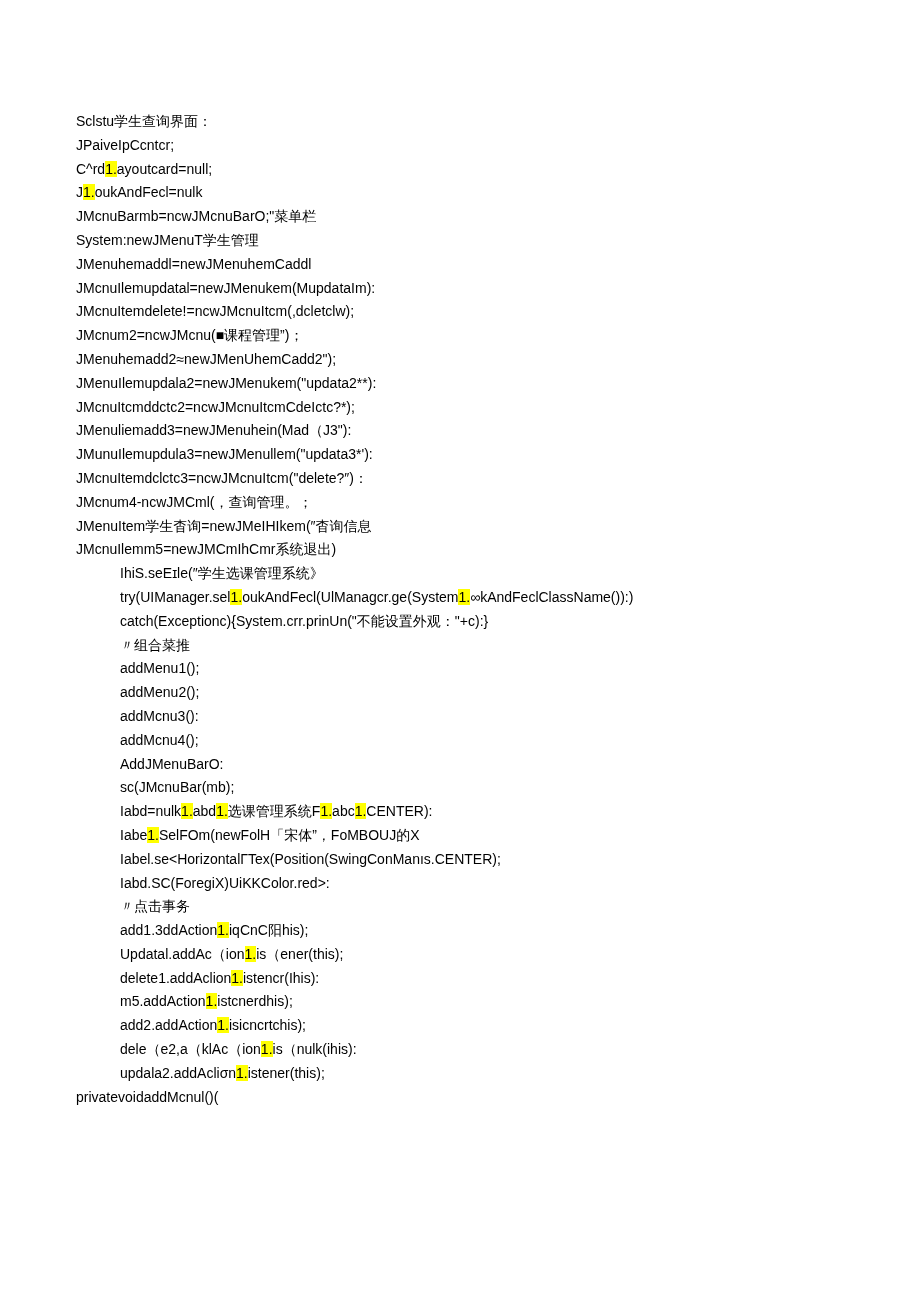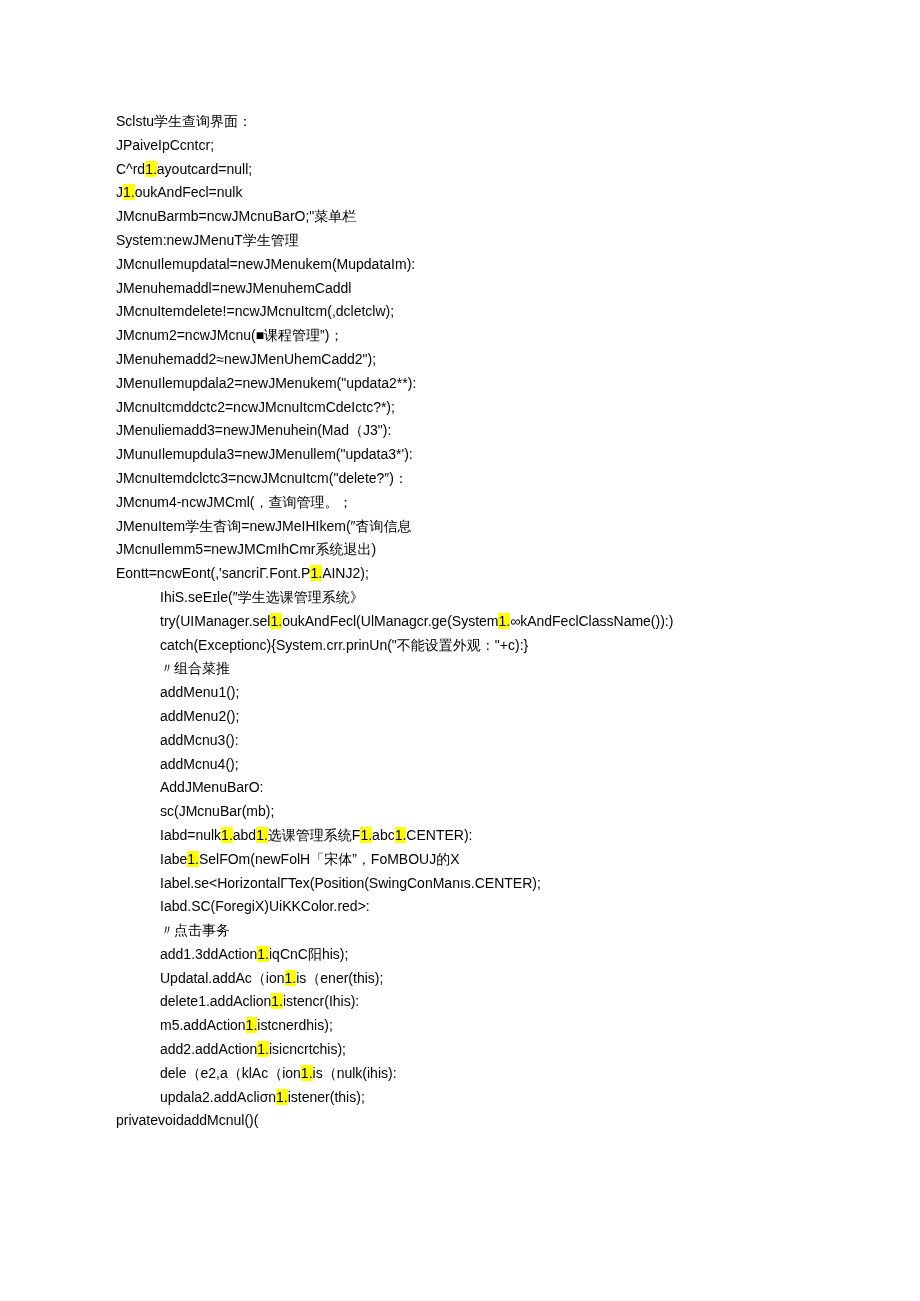--- a/index.html
+++ b/index.html
@@ -7,21 +7,21 @@
     padding: 0;
     background: #ffffff;
     font-family: Arial, "Microsoft YaHei", sans-serif;
     font-size: 14px;
     color: #000000;
     line-height: 1.7;
   }
   .page {
     width: 920px;
     min-height: 1301px;
-    padding: 110px 0 40px 116px;
+    padding: 110px 0 40px 76px;
     box-sizing: border-box;
   }
   .code-line {
     white-space: pre-wrap;
     word-break: break-all;
   }
   .indent1 {
     padding-left: 44px;
   }
   .hl {
@@ -31,34 +31,33 @@
 </head>
 <body>
 
 <div class="page" id="page-root">
     <div class="code-line"><span>Sclstu学生查询界面：</span></div>
     <div class="code-line"><span>JPaiveIpCcntcr;</span></div>
     <div class="code-line"><span>C^rd</span><span class="hl">1.</span><span>ayoutcard=null;</span></div>
     <div class="code-line"><span>J</span><span class="hl">1.</span><span>oukAndFecl=nulk</span></div>
     <div class="code-line"><span>JMcnuBarmb=ncwJMcnuBarO;"菜单栏</span></div>
     <div class="code-line"><span>System:newJMenuT学生管理</span></div>
+    <div class="code-line"><span>JMenuhemaddl=newJMenuhemCaddl</span></div>
     <div class="code-line"><span>JMcnuIlemupdatal=newJMenukem(MupdataIm):</span></div>
-    <div class="code-line"><span>JMenuhemaddl=newJMenuhemCaddl</span></div>
     <div class="code-line"><span>JMcnuItemdelete!=ncwJMcnuItcm(,dcletclw);</span></div>
     <div class="code-line"><span>JMcnum2=ncwJMcnu(■课程管理”)；</span></div>
     <div class="code-line"><span>JMenuhemadd2≈newJMenUhemCadd2");</span></div>
     <div class="code-line"><span>JMenuIlemupdala2=newJMenukem("updata2**):</span></div>
     <div class="code-line"><span>JMcnuItcmddctc2=ncwJMcnuItcmCdeIctc?*);</span></div>
     <div class="code-line"><span>JMenuliemadd3=newJMenuhein(Mad（J3"):</span></div>
     <div class="code-line"><span>JMunuIlemupdula3=newJMenullem("updata3*'):</span></div>
     <div class="code-line"><span>JMcnuItemdclctc3=ncwJMcnuItcm("delete?″)：</span></div>
     <div class="code-line"><span>JMcnum4-ncwJMCml(，查询管理。；</span></div>
     <div class="code-line"><span>JMenuItem学生杳询=newJMeIHIkem(″杳询信息</span></div>
     <div class="code-line"><span>JMcnuIlemm5=newJMCmIhCmr系统退出)</span></div>
-    <div class="code-line"><span>Eontt=ncwEont(,'sancriΓ.Font.P</span><span class="hl">1.</span><span>AINJ2);</span></div>
     <div class="code-line indent1"><span>IhiS.seEɪle(″学生选课管理系统》</span></div>
     <div class="code-line indent1"><span>try(UIManager.sel</span><span class="hl">1.</span><span>oukAndFecl(UlManagcr.ge(System</span><span class="hl">1.</span><span>∞kAndFeclClassName()):)</span></div>
     <div class="code-line indent1"><span>catch(Exceptionc){System.crr.prinUn("不能设置外观："+c):}</span></div>
     <div class="code-line indent1"><span>〃组合菜推</span></div>
     <div class="code-line indent1"><span>addMenu1();</span></div>
     <div class="code-line indent1"><span>addMenu2();</span></div>
     <div class="code-line indent1"><span>addMcnu3():</span></div>
     <div class="code-line indent1"><span>addMcnu4();</span></div>
     <div class="code-line indent1"><span>AddJMenuBarO:</span></div>
     <div class="code-line indent1"><span>sc(JMcnuBar(mb);</span></div>

